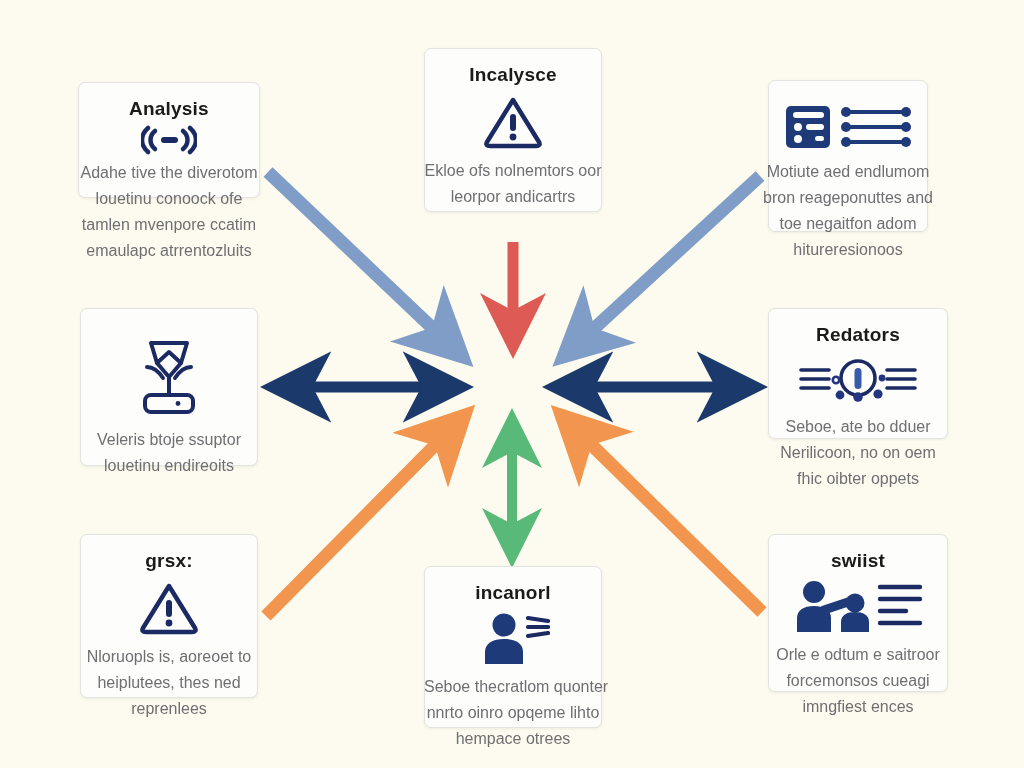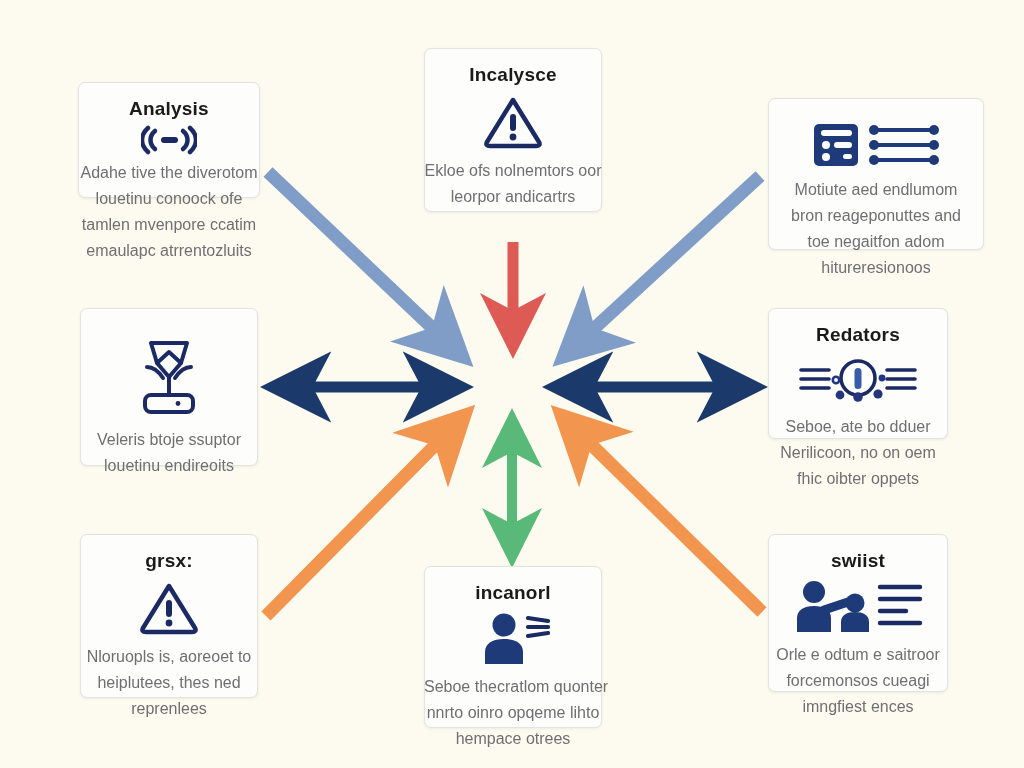--- a/index.html
+++ b/index.html
@@ -45,21 +45,21 @@
     font-size:16px;
     color:#6f6f72;
     line-height:1.62;
     max-width:178px;
   }
   .card-body div{white-space:nowrap;}
 
   
   #card-tl{left:78px;  top:82px;  width:182px; height:116px;}
   #card-tc{left:424px; top:48px;  width:178px; height:164px;}
-  #card-tr{left:768px; top:98px;  width:216px; height:152px;}
+  #card-tr{left:768px; top:80px;  width:160px; height:152px;}
   #card-ml{left:80px;  top:308px; width:178px; height:158px;}
   #card-mr{left:768px; top:308px; width:180px; height:131px;}
   #card-bl{left:80px;  top:534px; width:178px; height:164px;}
   #card-bc{left:424px; top:566px; width:178px; height:162px;}
   #card-br{left:768px; top:534px; width:180px; height:158px;}
 
   
   .no-title .card-icon{margin-top:10px;}
 </style>
 </head>

